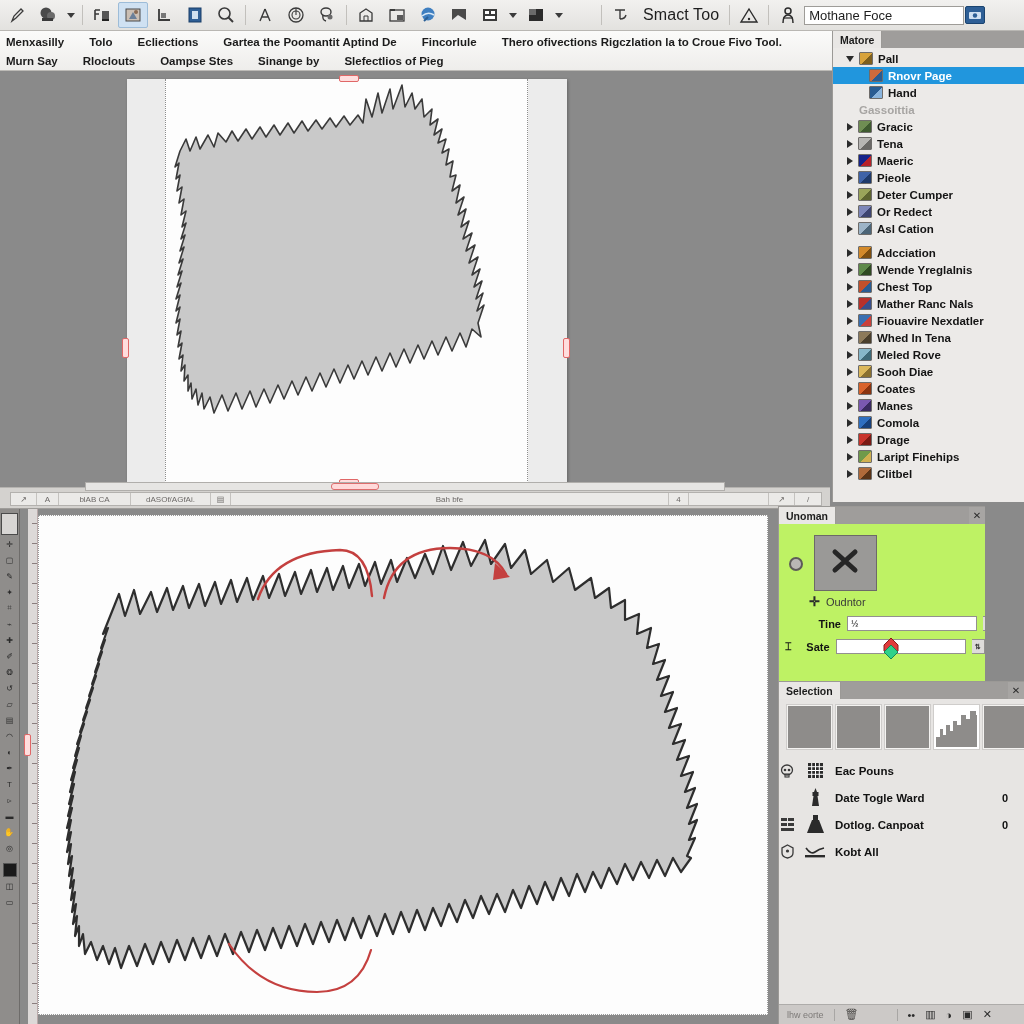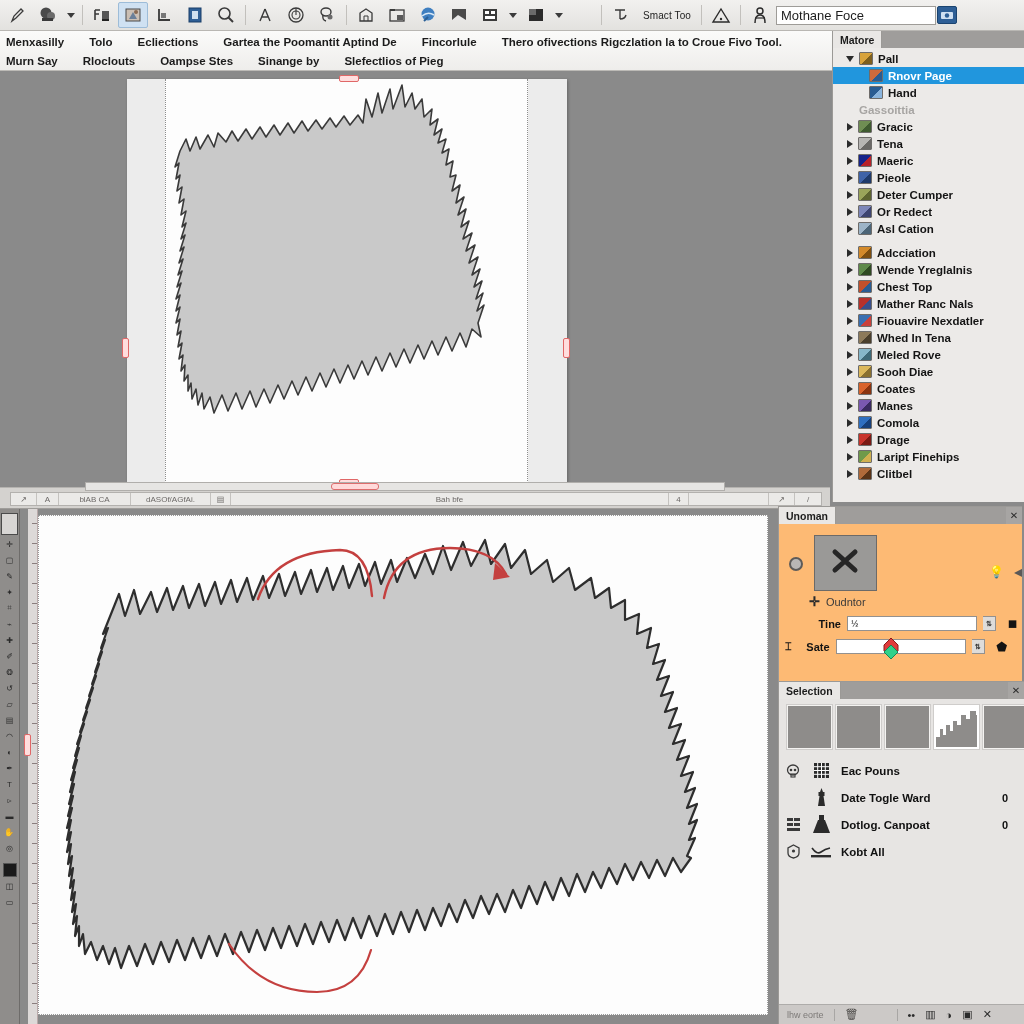--- a/index.html
+++ b/index.html
@@ -42,21 +42,21 @@
   }
   .caret {
     width: 0; height: 0;
     border-left: 4px solid transparent;
     border-right: 4px solid transparent;
     border-top: 5px solid #3b3b3b;
     flex: 0 0 auto;
     margin: 0 4px 0 0;
   }
   .tlabel {
-    font-size: 10px; color: #1d1d1d; white-space: nowrap;
+    font-size: 16px; color: #1d1d1d; white-space: nowrap;
     letter-spacing: .1px;
     flex: 0 0 auto;
     margin: 0 6px;
   }
   .tfield {
     height: 19px; width: 160px;
     background: #fff; border: 1px solid #9e9c98;
     font-size: 13px; color: #1d1d1d;
     display: flex; align-items: center; padding: 0 4px;
   }
@@ -225,22 +225,22 @@
   .tspacer { width: 14px; flex: 0 0 auto; }
   .ticon {
     width: 14px; height: 13px; flex: 0 0 auto;
     border: 1px solid #6e6c6a; border-radius: 1px;
     background: #b9b7b5;
   }
 
   
   .panel-props {
     position: absolute; left: 778px; top: 506px;
-    width: 244px; height: 178px;
-    background: #fdba74;
+    width: 207px; height: 178px;
+    background: #bef264;
     border-left: 1px solid #9b9996;
     border-top: 1px solid #9b9996;
     overflow: hidden;
   }
   .prop-head {
     height: 18px; display: flex; align-items: center; gap: 7px;
     padding: 0 6px; font-size: 11.5px; font-weight: 700; color: #131313;
   }
   .prop-thumb {
     position: absolute; left: 35px; top: 28px;
@@ -295,21 +295,21 @@
   .segbtn {
     background: #f0efed; height: 100%;
     display: flex; align-items: center; justify-content: center;
     gap: 10px; padding: 0 16px;
     font-size: 10.5px; font-weight: 700; color: #1b1b1b;
     margin-left: 72px;
   }
   .sel-list { margin-top: 8px; }
   .sel-item {
     height: 27px; display: flex; align-items: center;
-    padding-left: 6px; gap: 9px;
+    gap: 9px;
     font-size: 11.5px; font-weight: 700; color: #111;
   }
   .sel-gutter {
     width: 16px; display: flex; align-items: center; justify-content: center;
     font-size: 11px; color: #2b2b2b;
   }
   .sel-glyph {
     width: 22px; display: flex; align-items: center; justify-content: center;
   }
   .sel-badge {

